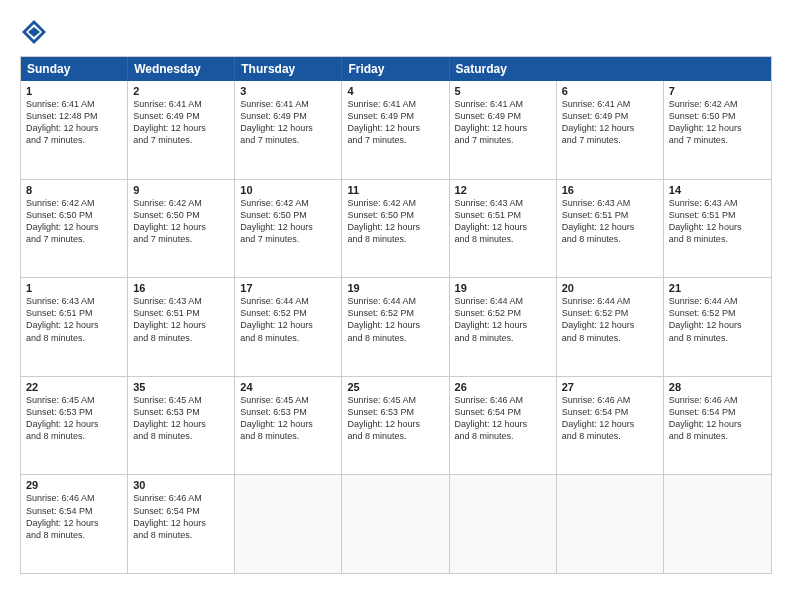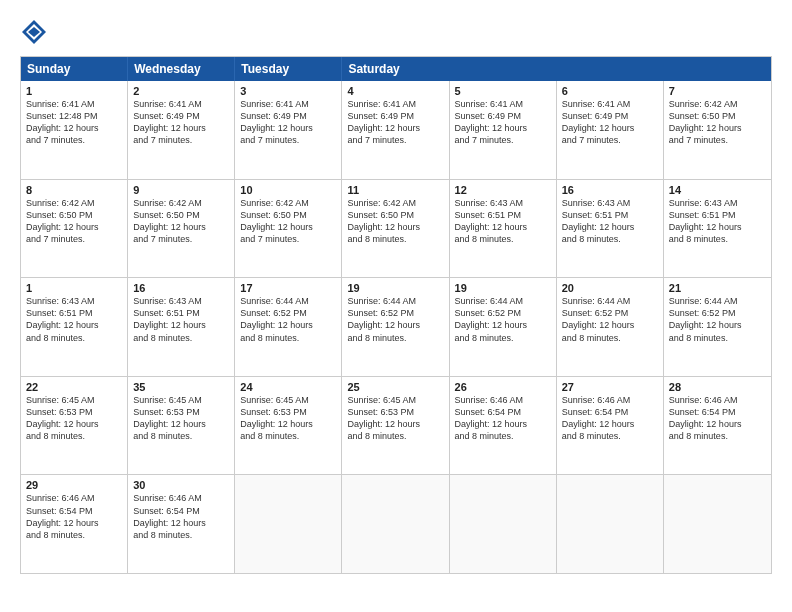--- a/index.html
+++ b/index.html
@@ -136,21 +136,22 @@
     <div class="title-area">
       <div class="month-title"></div>
       <div class="location-title"></div>
     </div>
   </div>
 
   <div class="calendar">
     <div class="cal-header" id="cal-header">
         <div class="cal-header-cell">Sunday</div>
         <div class="cal-header-cell">Wednesday</div>
-        <div class="cal-header-cell">Tuesday</div>
+        <div class="cal-header-cell">Thursday</div>
+        <div class="cal-header-cell">Friday</div>
         <div class="cal-header-cell">Saturday</div>
       </div>
     <div class="cal-body" id="cal-body">
         <div class="cal-row">
           <div class="cal-cell">
             <span class="day-num">1</span>
             <div class="cell-text">Sunrise: 6:41 AM</div>
             <div class="cell-text">Sunset: 12:48 PM</div>
             <div class="cell-text">Daylight: 12 hours</div>
             <div class="cell-text">and 7 minutes.</div>

